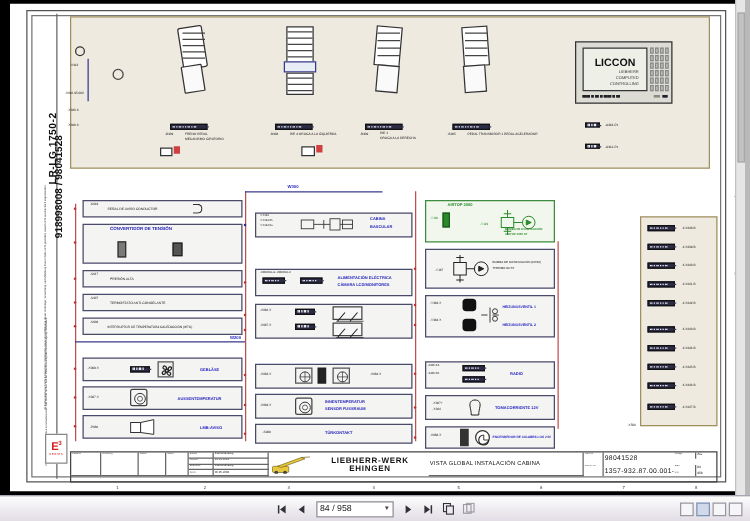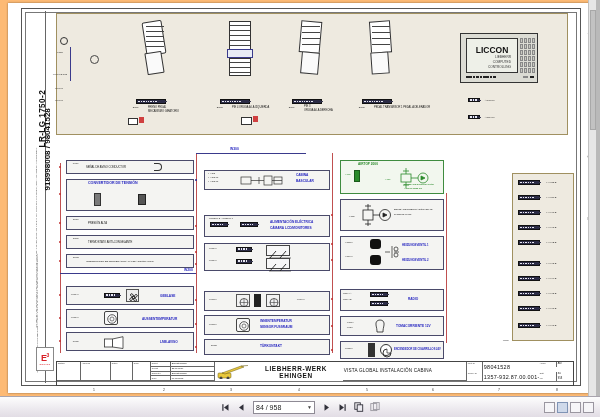--- a/index.html
+++ b/index.html
@@ -5,21 +5,21 @@
   * { box-sizing: border-box; }
   html, body { margin:0; padding:0; }
   body {
     width:600px; height:417px;
     background:#b9b9b9;
     font-family:"Liberation Sans", sans-serif;
     overflow:hidden;
     position:relative;
   }
   
-  #viewer { position:absolute; left:0; top:0; width:596px; height:396px; background:#fdba74; }
+  #viewer { position:absolute; left:0; top:0; width:596px; height:396px; background:#000000; }
   #page {
     position:absolute; left:8px; top:3px; width:584px; height:390px;
     background:#ffffff;
     box-shadow:0 0 2px rgba(0,0,0,.45);
   }
   
   .frame { position:absolute; left:13px; top:5px; right:11px; bottom:7px; border:1px solid #555; }
   .frame-inner { position:absolute; left:3px; top:3px; right:3px; bottom:3px; border:1px solid #777; }
 
   

